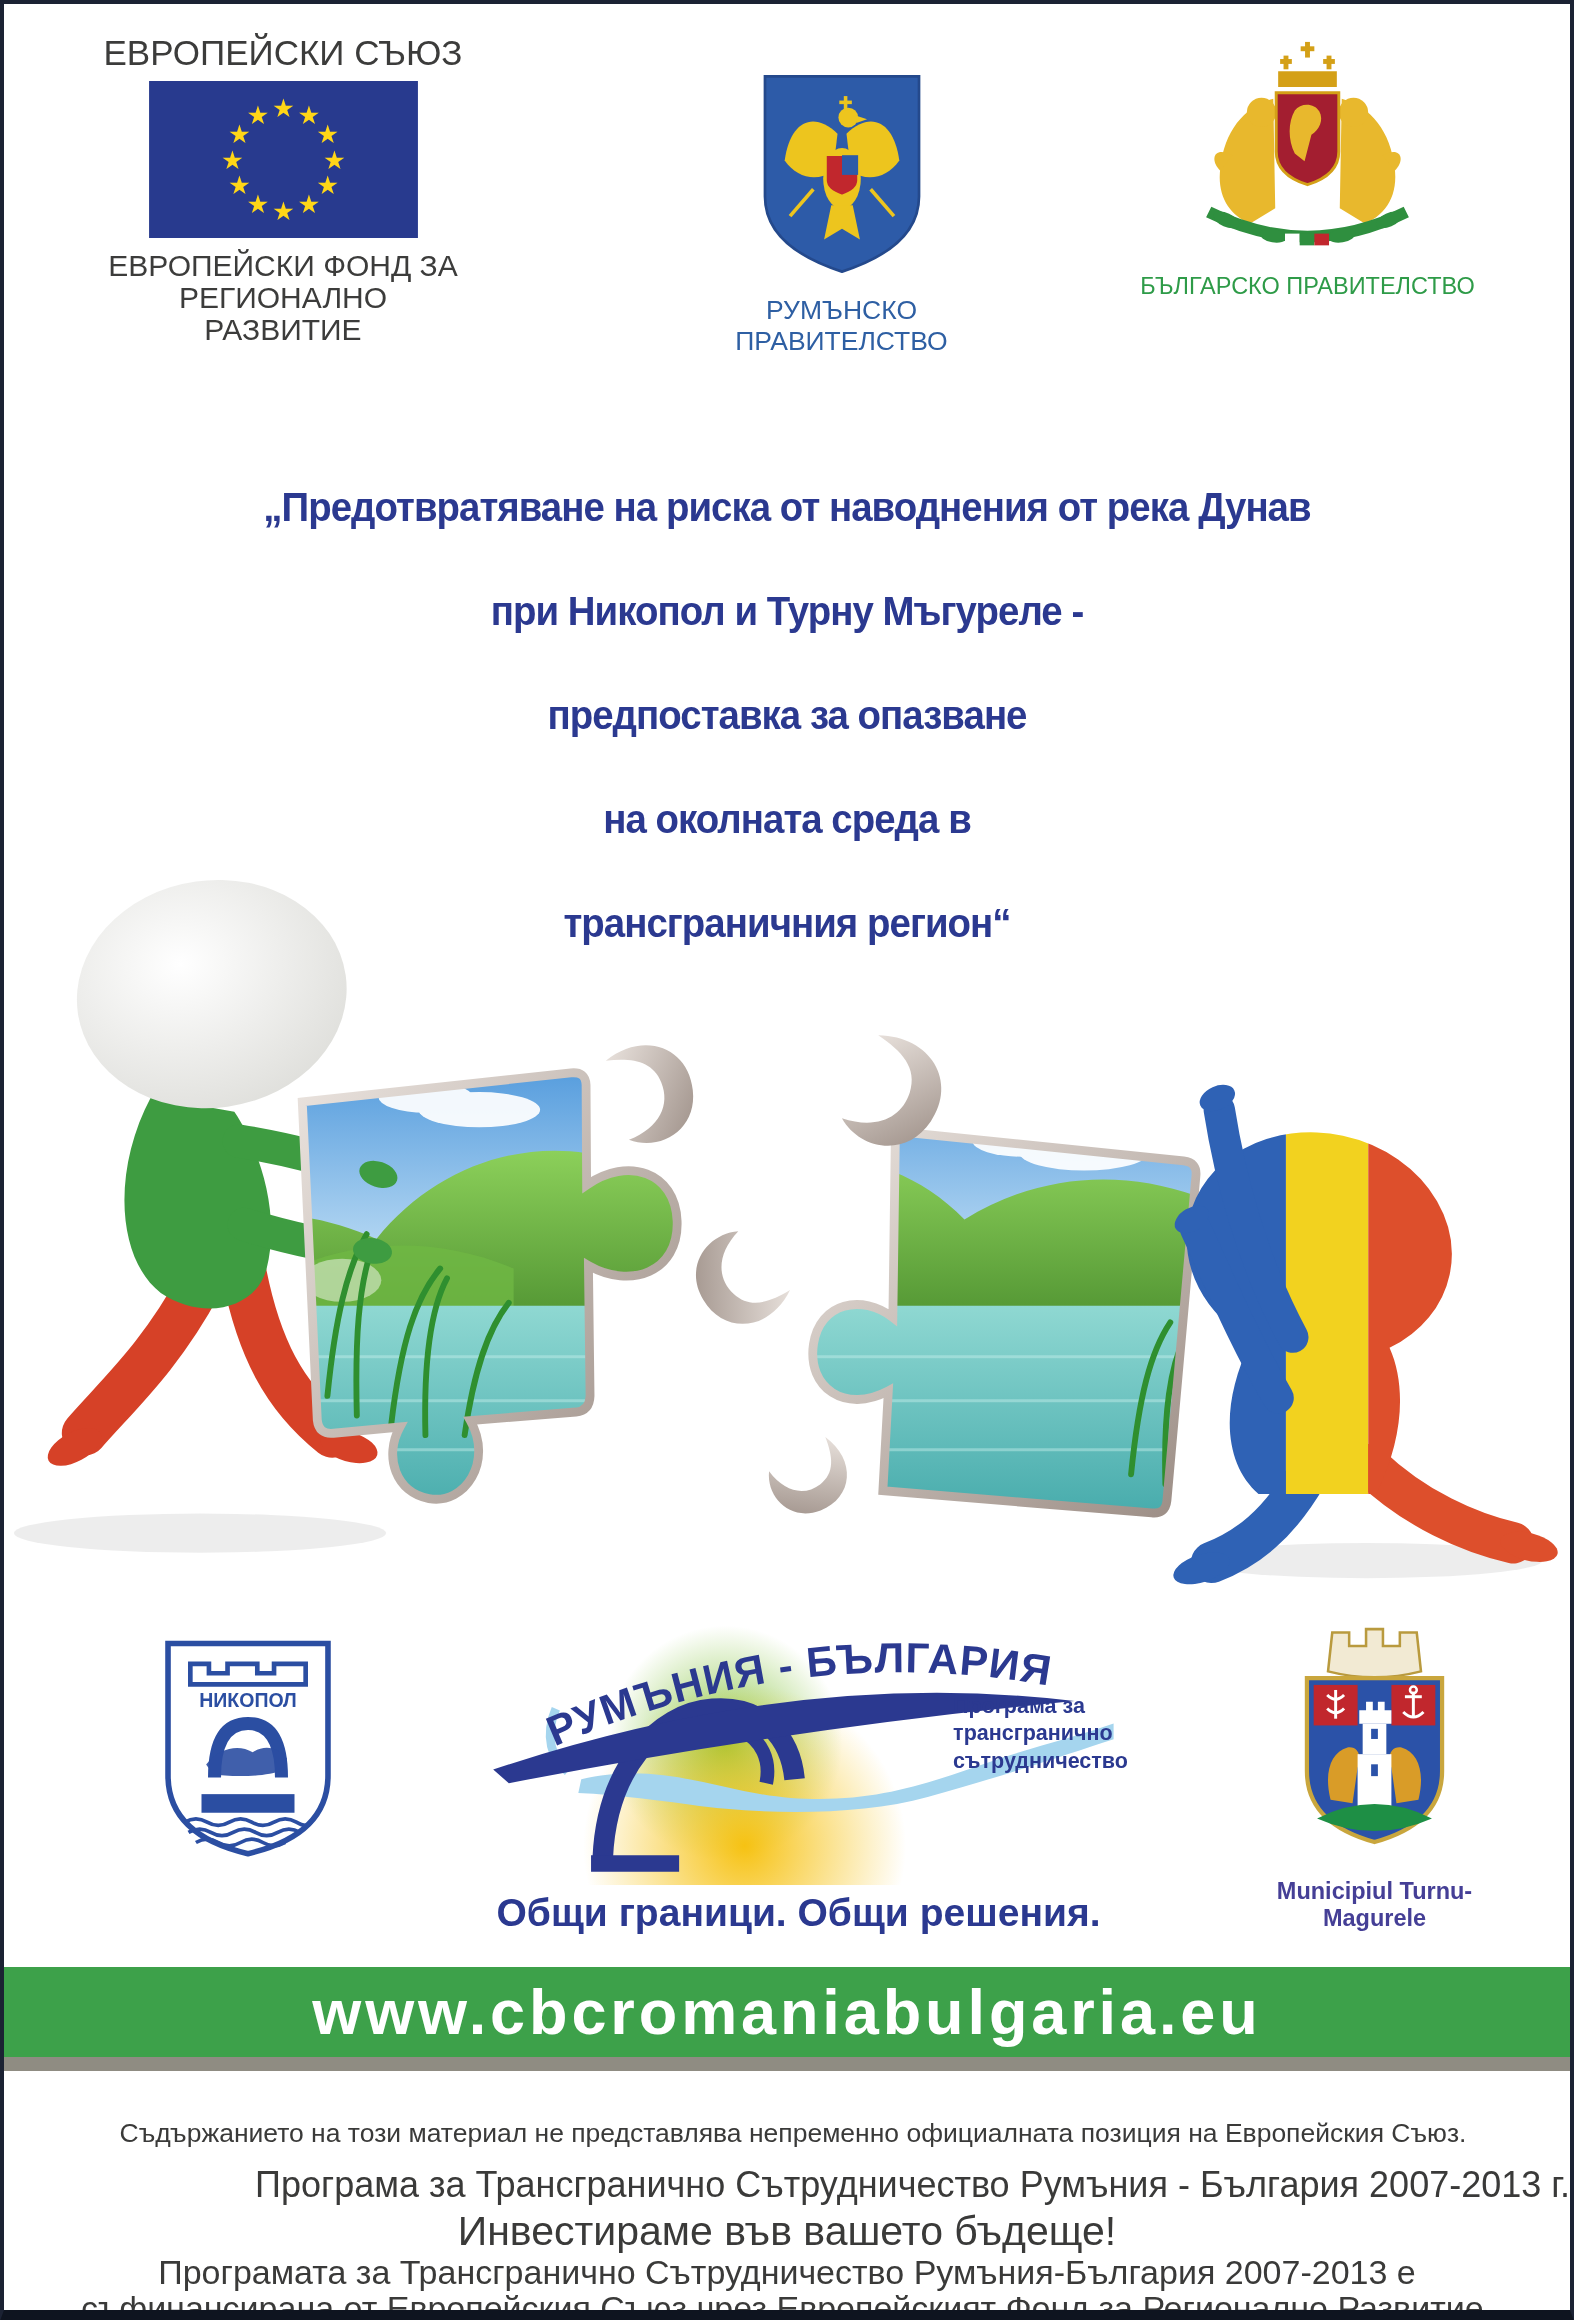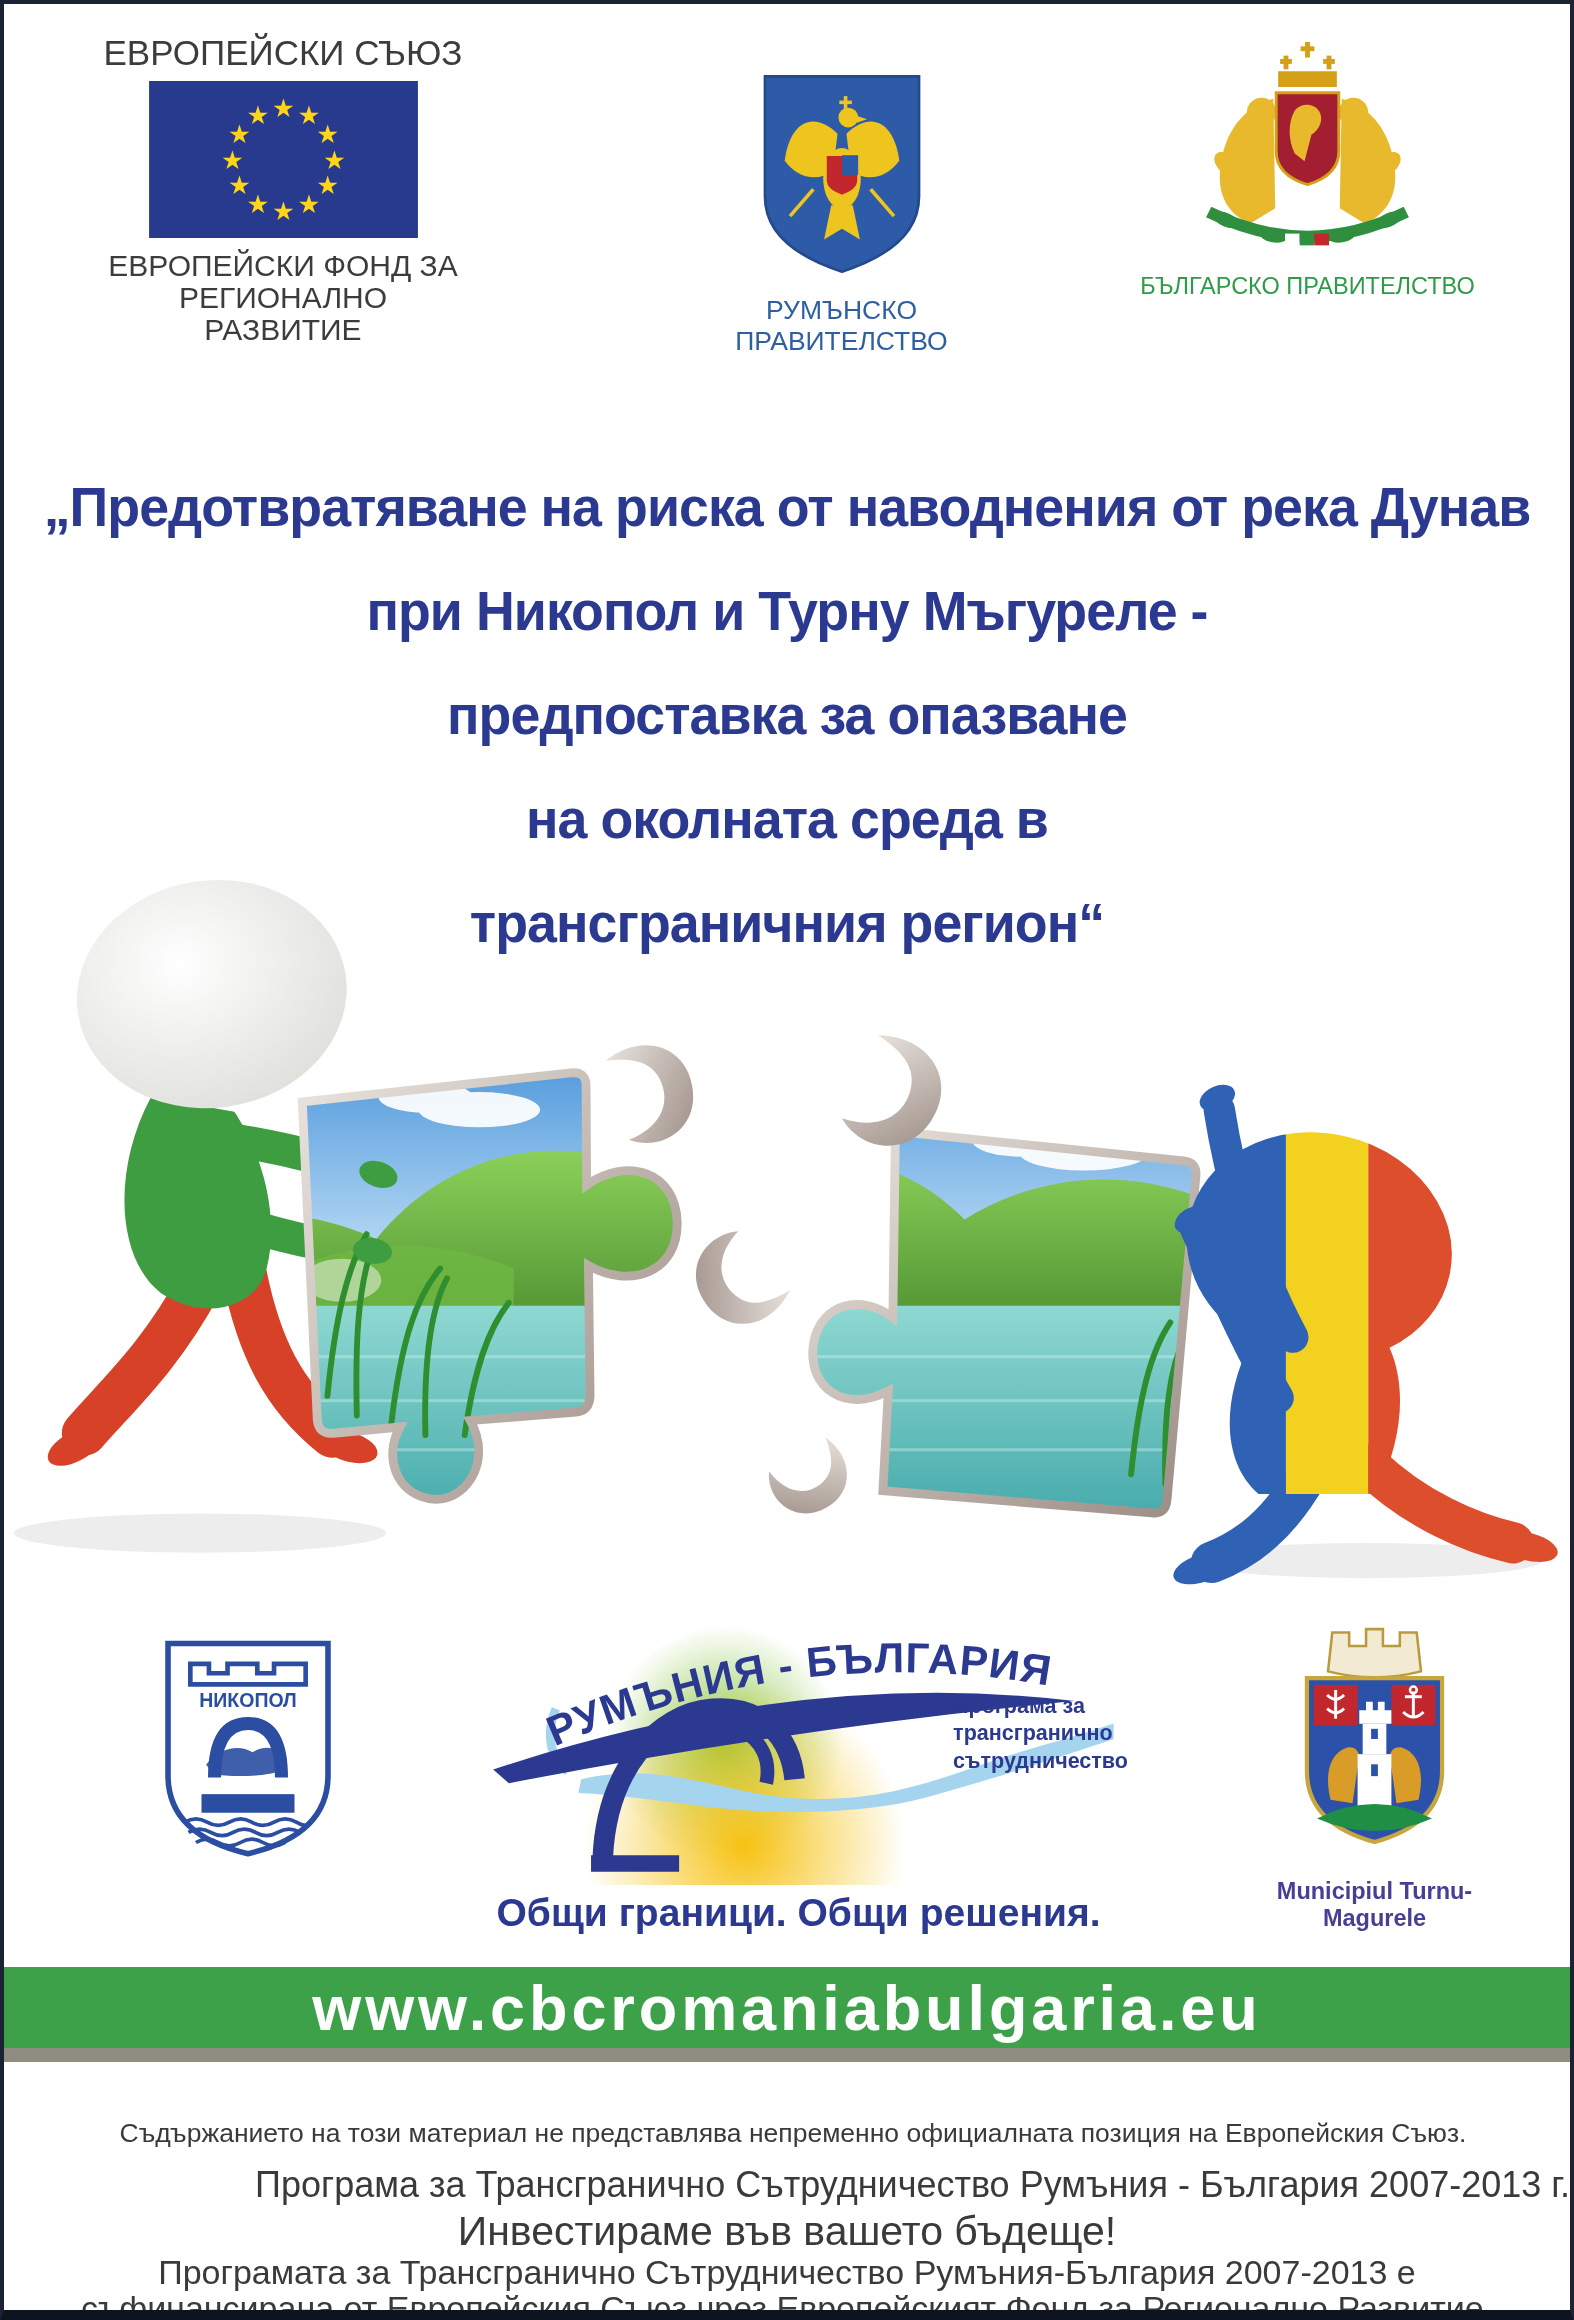--- a/index.html
+++ b/index.html
@@ -17,34 +17,34 @@
   .ro-label{margin-top:13.7px;font-size:26.5px;color:#2e5fa3;}
   .bg-block{position:absolute;left:1127px;top:34px;width:353px;text-align:center;}
   .bg-label{margin-top:7.8px;font-size:23.5px;color:#2e9b48;}
   
   .banner{position:absolute;top:335px;left:0;width:100%;}
   .banner-strip{height:9.8px;background:#2e9b48;}
   .banner-bar{height:74px;background:#ffe800;display:flex;align-items:center;justify-content:center;}
   .banner-bar span{color:#2e9b48;font-weight:bold;font-size:53px;}
   
   .title-block{position:absolute;top:451px;left:0;width:100%;text-align:center;
-    color:#2b3990;font-weight:bold;font-size:56px;z-index:3;}
+    color:#2b3990;font-weight:bold;font-size:40px;z-index:3;}
   .title-line{height:104px;line-height:104px;white-space:nowrap;transform:scaleX(.96);letter-spacing:-1px;}
   
   .illustration{position:absolute;top:843px;left:0;z-index:1;}
   
   .nikopol-block{position:absolute;left:116px;top:1627px;width:255px;text-align:center;}
   .nikopol-label{margin-top:9.8px;font-size:27.4px;color:#2b4ea2;}
   .program-block{position:absolute;left:461px;top:1607px;width:667px;text-align:center;}
   .program-slogan{margin-top:2px;font-size:39px;font-weight:bold;color:#2b3990;}
   .turnu-block{position:absolute;left:1243px;top:1615px;width:255px;text-align:center;}
   .turnu-label{margin-top:9.8px;font-size:23.5px;color:#453f96;font-weight:bold;}
   
   .site-banner{position:absolute;top:1963px;left:0;width:100%;}
-  .site-green{height:81px;background:#3da14a;display:flex;align-items:center;justify-content:center;}
+  .site-green{height:90px;background:#3da14a;display:flex;align-items:center;justify-content:center;}
   .site-green span{color:#ffffff;font-size:63px;font-weight:bold;letter-spacing:3.9px;}
   .site-gray{height:13.7px;background:#8f8c82;}
   
   .footer-text{position:absolute;top:2094px;left:0;width:100%;text-align:center;color:#3a3a39;}
   .f-disclaimer{font-size:26.5px;margin-top:19.6px;padding-left:12px;}
   .f-program{font-size:36px;margin-top:15.7px;text-align:right;}
   .f-invest{font-size:41px;margin-top:2px;}
   .f-cof{font-size:34px;line-height:1.04;}
   svg text{font-family:"Liberation Sans",sans-serif;}
 </style>

